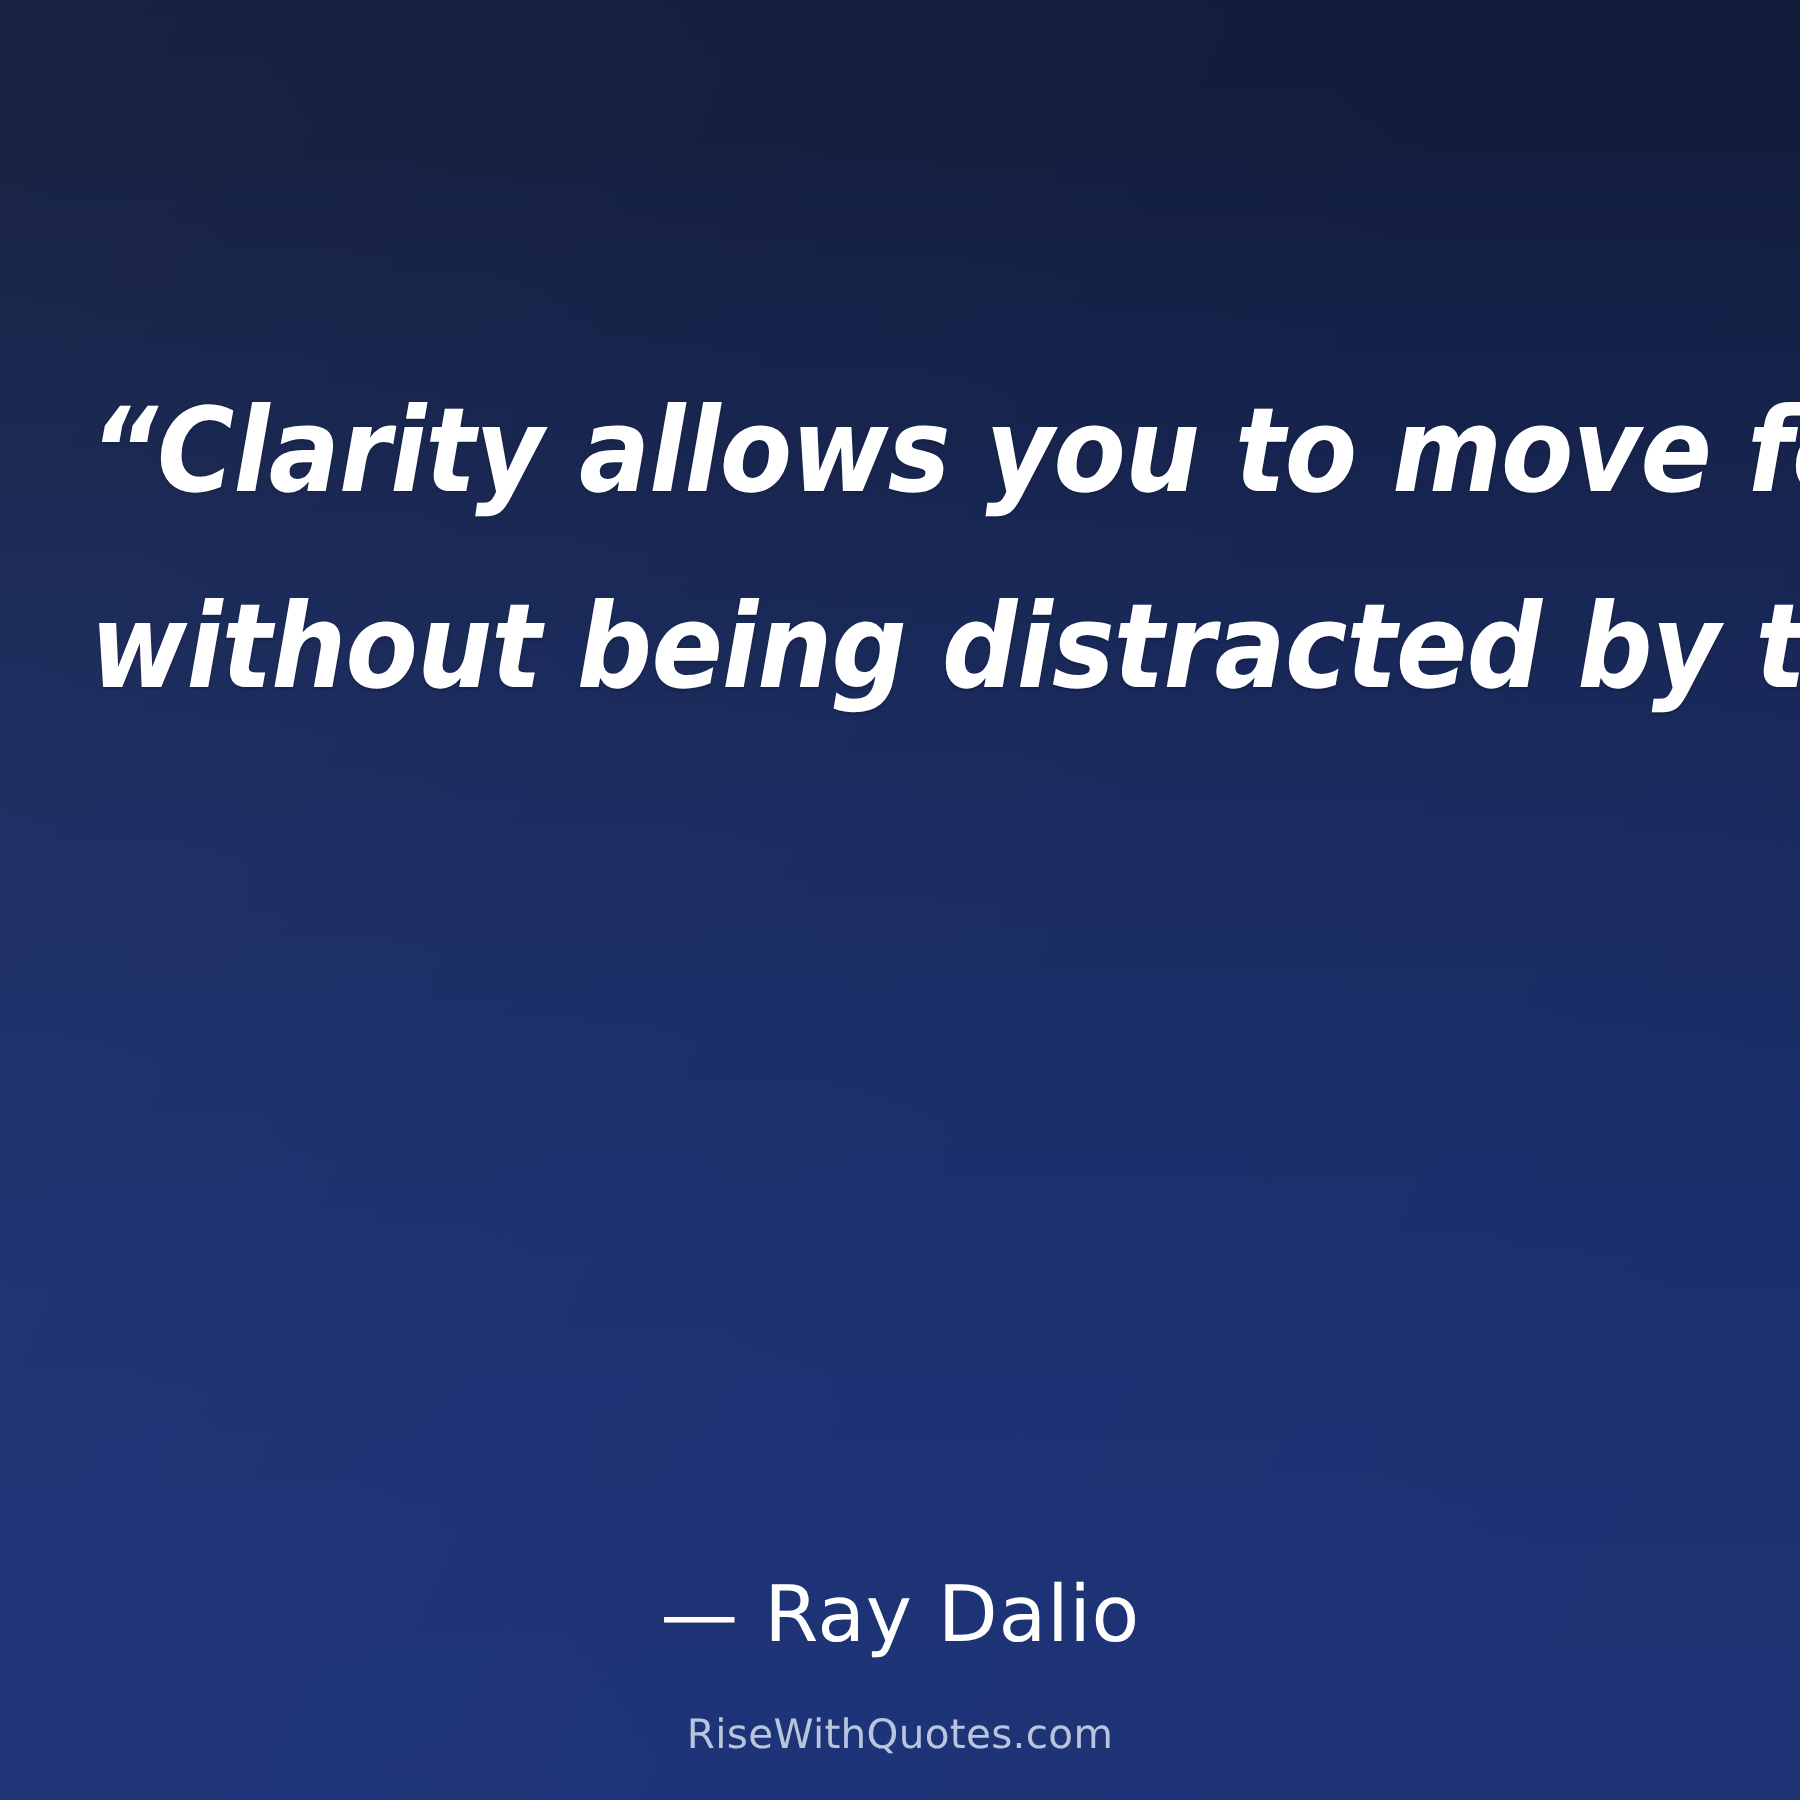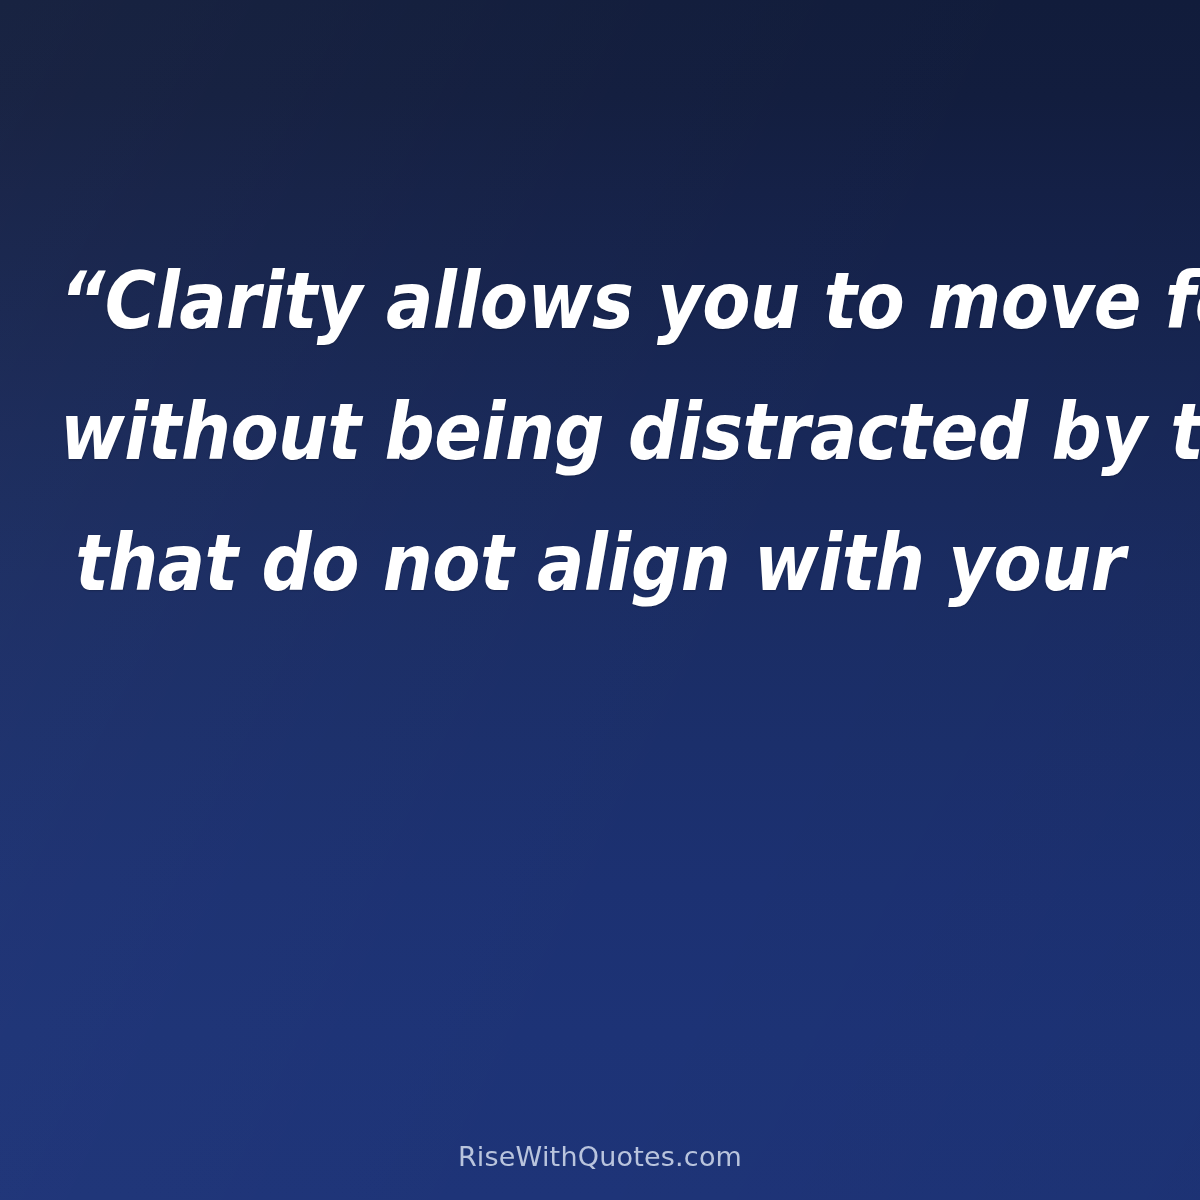--- a/index.html
+++ b/index.html
@@ -107,19 +107,19 @@
   }
 </style>
 </head>
 <body>
 
 <div class="card">
 
   <div class="quote-block">
     <span class="quote-line">“Clarity allows you to move forward</span>
     <span class="quote-line">without being distracted by things</span>
-    <span class="quote-line">that do not align with your</span>
   </div>
 
+  <div class="attribution">— Ray Dalio</div>
 
   <div class="footer-brand">RiseWithQuotes.com</div>
 
 </div>
 
 </body></html>

